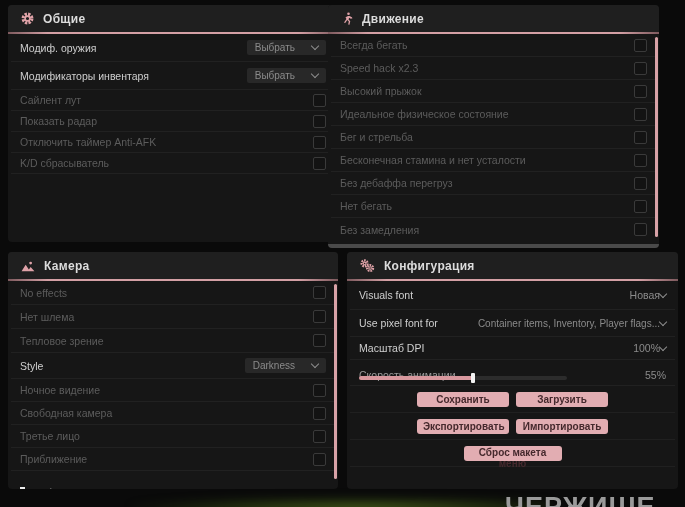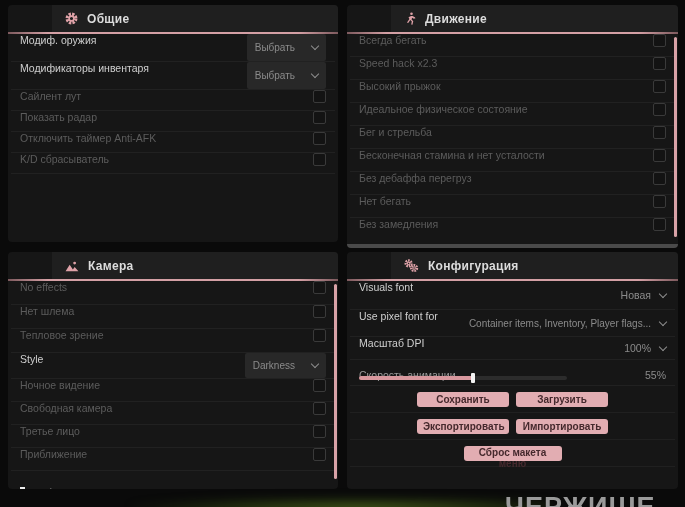--- a/index.html
+++ b/index.html
@@ -1,33 +1,33 @@
 <!DOCTYPE html>
 <html><head>
 <meta charset="utf-8">
 <style>
   html,body{margin:0;padding:0;background:#000;}
   .stage{position:relative;width:685px;height:507px;background:#0a0a0a;overflow:hidden;
          font-family:"Liberation Sans",sans-serif;}
   .panel{position:absolute;background:#161616;border-radius:4px;overflow:hidden;}
-  .phead{height:27px;background:#1f1f1f;display:flex;align-items:center;gap:9px;padding:0 13px;margin-left:44px;}
+  .phead{height:27px;background:#1f1f1f;display:flex;align-items:center;gap:9px;padding:0 13px;}
   .underline{height:2px;background:linear-gradient(90deg,#7e5a5e,#d4a0a5 12%,#d4a0a5 88%,#7e5a5e);}
   .picon{display:flex;align-items:center;}
   .ptitle{font-size:12px;font-weight:bold;color:#dcdcdc;letter-spacing:.3px;}
-  .row{display:flex;justify-content:space-between;margin:0 3px;
+  .row{display:flex;align-items:center;justify-content:space-between;margin:0 3px;
        padding:0 9px;border-bottom:1px solid #212121;box-sizing:border-box;}
   .lbl{font-size:10.5px;color:#5c5c5c;white-space:nowrap;}
   .lbl.bright{color:#cfcfcf;}
   .lbl.mid{color:#9a9a9a;}
   .cb{width:11px;height:11px;border:1px solid #3a3a3a;border-radius:2px;background:#131313;flex:none;}
   .dd{display:flex;align-items:center;gap:17px;background:#282828;border-radius:2px;
       padding:2px 8px;color:#8b8b8b;font-size:10px;cursor:pointer;}
   .chev{width:5px;height:5px;border-right:1.4px solid #8d8d8d;border-bottom:1.4px solid #8d8d8d;
         transform:rotate(45deg);display:inline-block;margin-top:-3px;flex:none;}
-  .val-plain{display:flex;align-items:center;gap:9px;color:#8b8b8b;font-size:10.5px;white-space:nowrap;}
+  .val-plain{display:flex;align-items:center;color:#8b8b8b;font-size:10.5px;white-space:nowrap;}
   .tiny{font-size:9px;color:#7a7a7a;}
   .sbar{position:absolute;right:1px;width:3px;background:#d8a2a7;border-radius:2px;}
   .hbar{position:absolute;left:0;bottom:0;width:100%;height:4px;background:#4a4a4a;}
   .btn{background:#e2adb2;color:#45292d;font-weight:bold;font-size:10px;border:none;
        border-radius:3px;height:15px;width:92px;cursor:pointer;
        font-family:"Liberation Sans",sans-serif;}
   .btn.wide{width:98px;}
   .crow{display:flex;justify-content:center;align-items:center;gap:7px;height:26px;
         border-bottom:1px solid #202020;margin:0 3px;}
   .cfg-slider-row{position:relative;align-items:center;padding-top:4px;}
@@ -83,21 +83,21 @@
     <div class="row" style="height:21px">
       <span class="lbl">Отключить таймер Anti-AFK</span>
       <span class="cb"></span>
     </div>
     <div class="row" style="height:21px">
       <span class="lbl">K/D сбрасыватель</span>
       <span class="cb"></span>
     </div>
   </div>
 
-  <div class="panel" style="left:347px;top:5px;width:331px;height:243px">
+  <div class="panel" style="left:328px;top:5px;width:331px;height:243px">
     <div class="phead">
       <span class="picon">
         <svg width="12" height="13" viewBox="0 0 24 26" fill="#dfa2a8">
           <circle cx="15" cy="3.5" r="2.6"></circle>
           <path d="M14 8l-5 2.5 1.8 3.6L6 21l2.4 1.2 4.2-6 3 3-1.2 6 2.5.5 1.6-7.4-3.4-3.4 1.2-3.4 3.4 2.2 3.3-1-1.3-2.2-4.6-2.3z"></path>
         </svg>
       </span>
       <span class="ptitle">Движение</span>
     </div>
     <div class="underline"></div>

